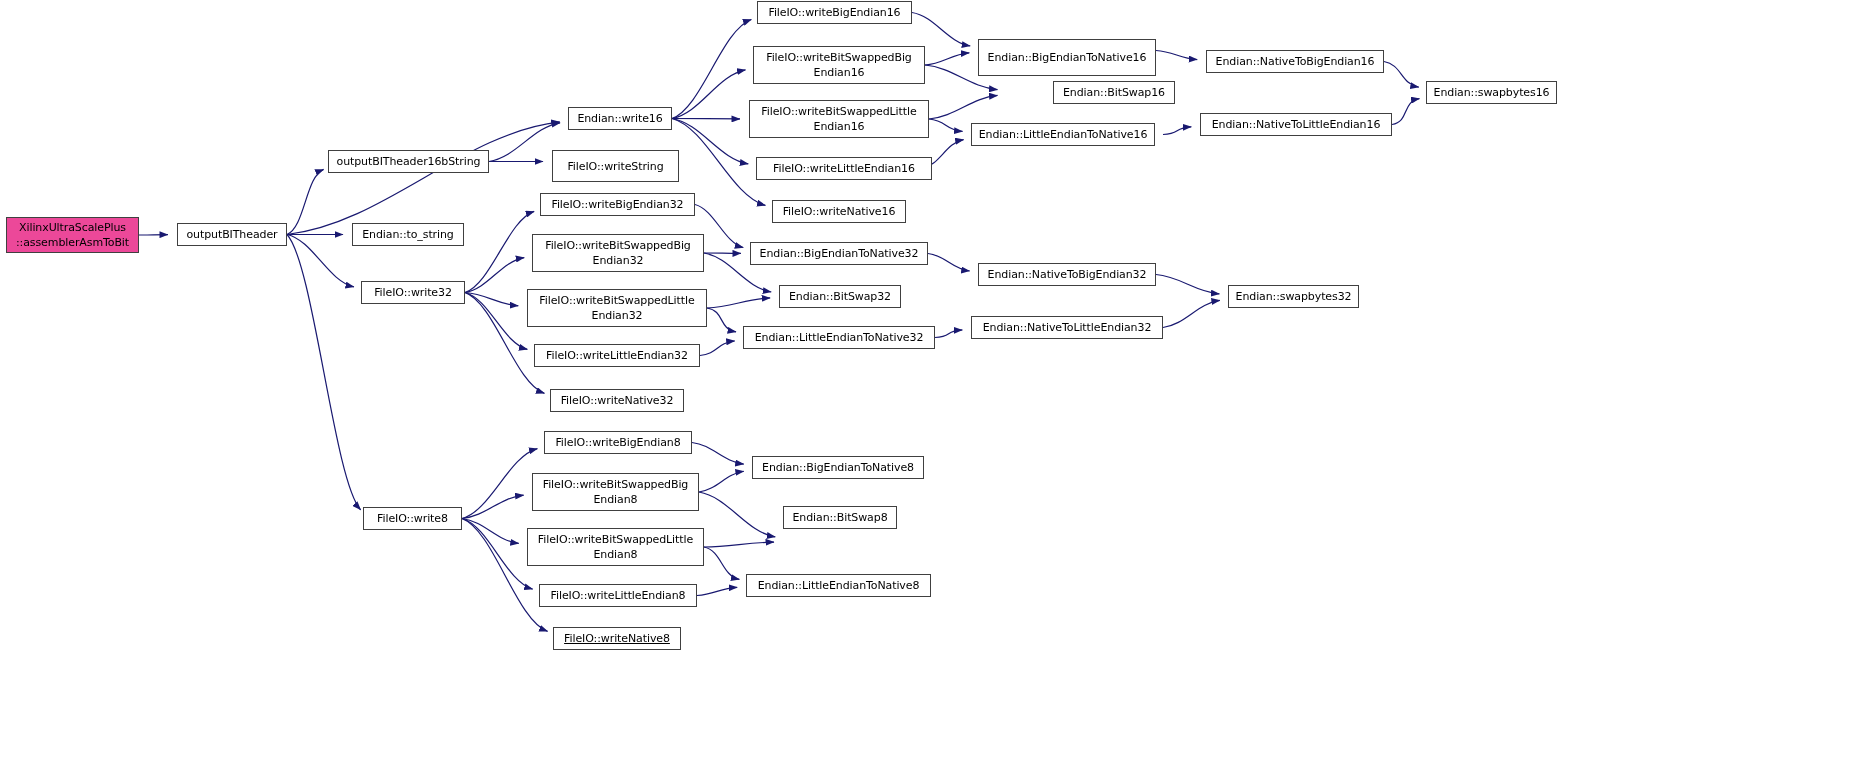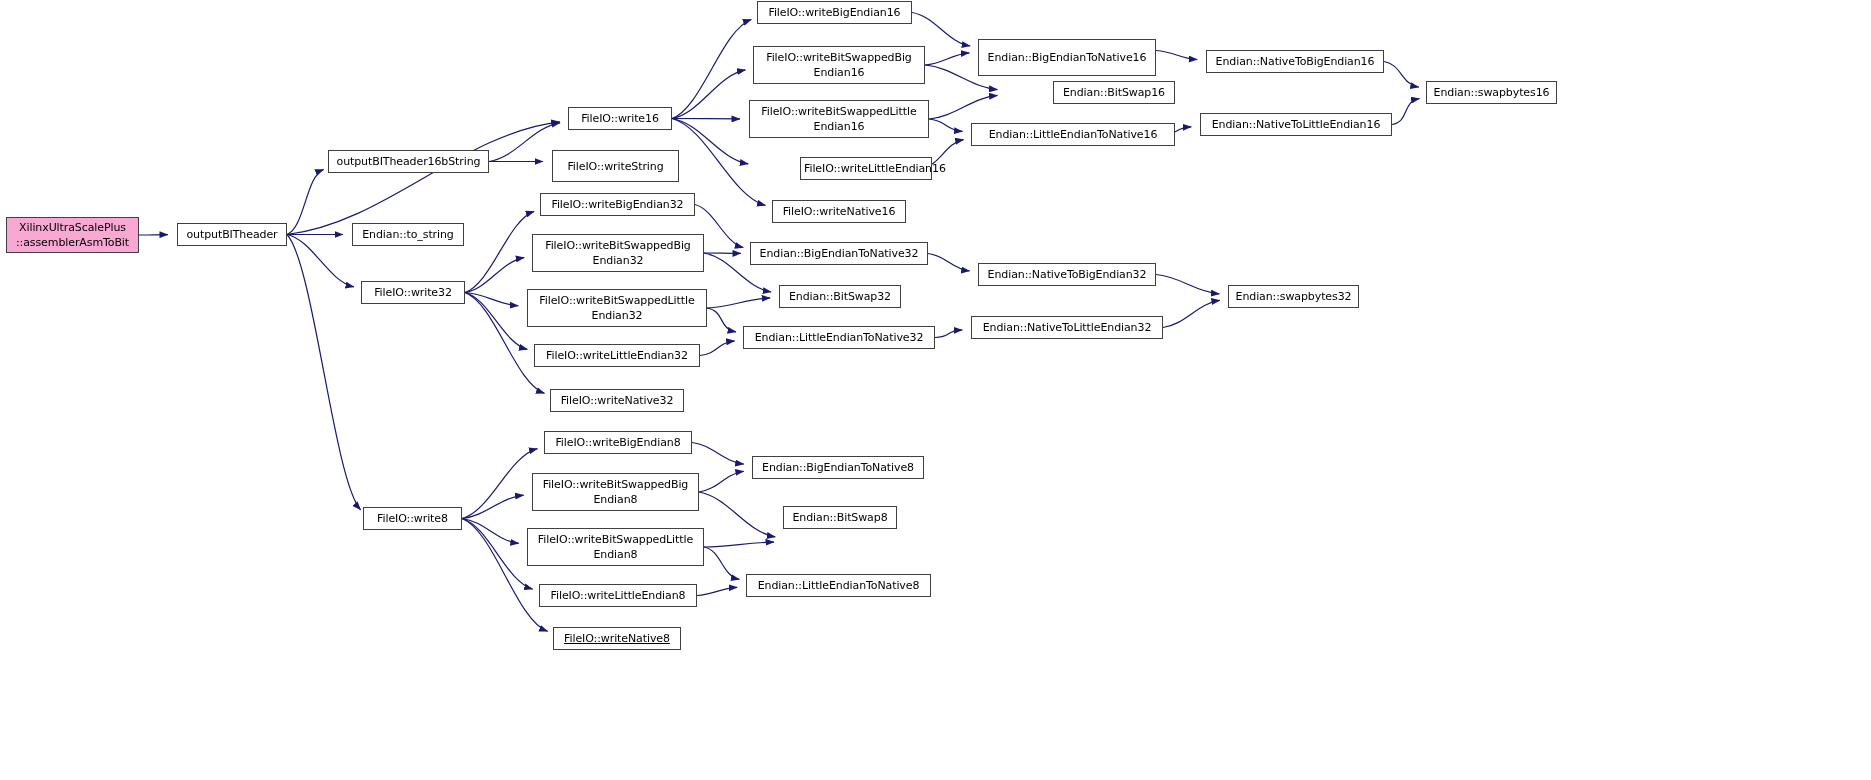--- a/index.html
+++ b/index.html
@@ -34,21 +34,21 @@
     line-height: 15px;
     display: flex;
     align-items: center;
     justify-content: center;
     text-align: center;
     white-space: pre-line;
     letter-spacing: -0.1px;
     z-index: 2;
   }
   .node.root {
-    background: #f9a8d4;
+    background: #ec4899;
     border: 1px solid #404040;
   }
   .node-label {
     display: block;
     width: 100%;
     padding: 0 3px;
     box-sizing: border-box;
   }
 </style>
 </head>
@@ -112,34 +112,34 @@
         <path d="M 704 547 C 722 550.85, 721.3656127381934 575.5684783433438, 739.3656127381934 579.4184783433438" fill="none" stroke="#191970" stroke-width="1.2" marker-end="url(#arrowhead)"></path>
         <path d="M 697 595.5 C 715 594.5, 719.1817634709763 588.299640107964, 737.1817634709763 587.299640107964" fill="none" stroke="#191970" stroke-width="1.2" marker-end="url(#arrowhead)"></path>
       </g>
   </svg>
   <div id="node-layer">
       <div class="node root" style="left: 6px; top: 217px; width: 133px; height: 36px;"><span class="node-label">XilinxUltraScalePlus
 ::assemblerAsmToBit</span></div>
       <div class="node" style="left: 177px; top: 223px; width: 110px; height: 23px;"><span class="node-label">outputBITheader</span></div>
       <div class="node" style="left: 328px; top: 150px; width: 161px; height: 23px;"><span class="node-label">outputBITheader16bString</span></div>
       <div class="node" style="left: 352px; top: 223px; width: 112px; height: 23px;"><span class="node-label">Endian::to_string</span></div>
-      <div class="node" style="left: 568px; top: 107px; width: 104px; height: 23px;"><span class="node-label">FileIO::write16</span></div>
+      <div class="node" style="left: 568px; top: 107px; width: 104px; height: 23px;"><span class="node-label">Endian::write16</span></div>
       <div class="node" style="left: 361px; top: 281px; width: 104px; height: 23px;"><span class="node-label">FileIO::write32</span></div>
       <div class="node" style="left: 363px; top: 507px; width: 99px; height: 23px;"><span class="node-label">FileIO::write8</span></div>
       <div class="node" style="left: 552px; top: 150px; width: 127px; height: 32px;"><span class="node-label">FileIO::writeString</span></div>
       <div class="node" style="left: 757px; top: 1px; width: 155px; height: 23px;"><span class="node-label">FileIO::writeBigEndian16</span></div>
       <div class="node" style="left: 753px; top: 46px; width: 172px; height: 38px;"><span class="node-label">FileIO::writeBitSwappedBig
 Endian16</span></div>
       <div class="node" style="left: 749px; top: 100px; width: 180px; height: 38px;"><span class="node-label">FileIO::writeBitSwappedLittle
 Endian16</span></div>
-      <div class="node" style="left: 800px; top: 157px; width: 132px; height: 23px;"><span class="node-label">FileIO::writeLittleEndian16</span></div>
+      <div class="node" style="left: 756px; top: 157px; width: 176px; height: 23px;"><span class="node-label">FileIO::writeLittleEndian16</span></div>
       <div class="node" style="left: 772px; top: 200px; width: 134px; height: 23px;"><span class="node-label">FileIO::writeNative16</span></div>
       <div class="node" style="left: 978px; top: 39px; width: 178px; height: 37px;"><span class="node-label">Endian::BigEndianToNative16</span></div>
       <div class="node" style="left: 1006px; top: 81px; width: 122px; height: 23px; margin-left: 47px;"><span class="node-label">Endian::BitSwap16</span></div>
-      <div class="node" style="left: 971px; top: 123px; width: 204px; height: 23px;"><span class="node-label">Endian::LittleEndianToNative16</span></div>
+      <div class="node" style="left: 971px; top: 123px; width: 184px; height: 23px;"><span class="node-label">Endian::LittleEndianToNative16</span></div>
       <div class="node" style="left: 1206px; top: 50px; width: 178px; height: 23px;"><span class="node-label">Endian::NativeToBigEndian16</span></div>
       <div class="node" style="left: 1200px; top: 113px; width: 192px; height: 23px;"><span class="node-label">Endian::NativeToLittleEndian16</span></div>
       <div class="node" style="left: 1426px; top: 81px; width: 131px; height: 23px;"><span class="node-label">Endian::swapbytes16</span></div>
       <div class="node" style="left: 540px; top: 193px; width: 155px; height: 23px;"><span class="node-label">FileIO::writeBigEndian32</span></div>
       <div class="node" style="left: 532px; top: 234px; width: 172px; height: 38px;"><span class="node-label">FileIO::writeBitSwappedBig
 Endian32</span></div>
       <div class="node" style="left: 527px; top: 289px; width: 180px; height: 38px;"><span class="node-label">FileIO::writeBitSwappedLittle
 Endian32</span></div>
       <div class="node" style="left: 534px; top: 344px; width: 166px; height: 23px;"><span class="node-label">FileIO::writeLittleEndian32</span></div>
       <div class="node" style="left: 550px; top: 389px; width: 134px; height: 23px;"><span class="node-label">FileIO::writeNative32</span></div>

